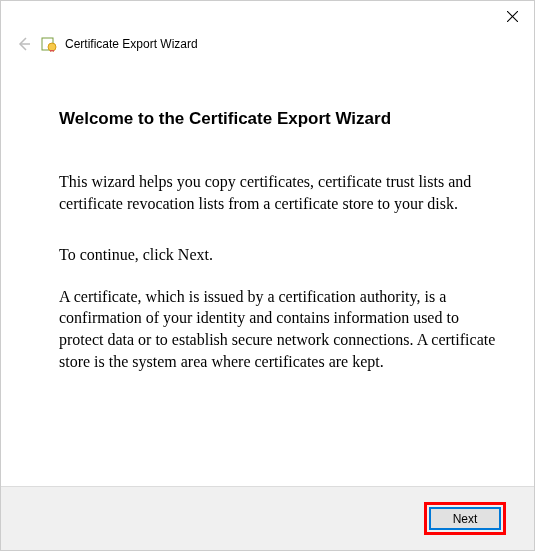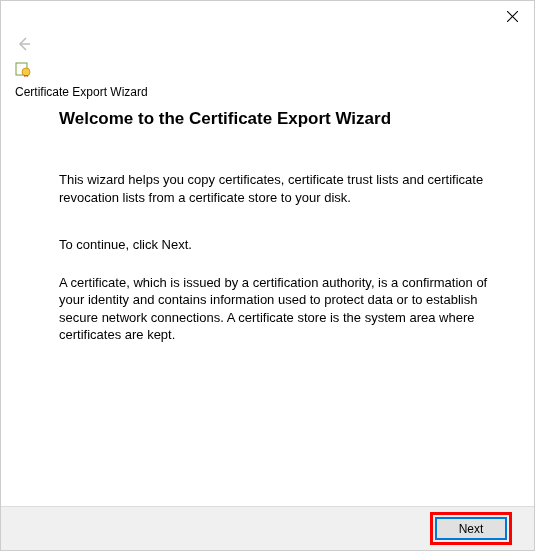--- a/index.html
+++ b/index.html
@@ -34,23 +34,22 @@
       align-items: center;
       justify-content: center;
       cursor: pointer;
     }
     .close-btn svg { width: 11px; height: 11px; }
     .header {
       position: absolute;
       top: 34px;
       left: 14px;
       display: flex;
-      align-items: flex-start;
+      align-items: center;
       gap: 8px;
-      flex-direction: column;
     }
     .back-arrow {
       width: 18px;
       height: 18px;
       display: flex;
       align-items: center;
       justify-content: center;
       color: #bdbdbd;
     }
     .back-arrow svg { width: 16px; height: 16px; }
@@ -69,40 +68,41 @@
       left: 58px;
       right: 36px;
     }
     .main-heading {
       font-size: 17px;
       font-weight: 600;
       color: #000000;
       margin-bottom: 42px;
     }
     .para {
-      font-size: 13px;
+      font-size: 16px;
       color: #000;
       line-height: 1.35;
       margin-bottom: 20px;
+      font-family: Liberation Serif, serif;
     }
     .para.last {
       margin-top: 30px;
     }
     .footer {
       position: absolute;
       bottom: 0;
       left: 0;
       right: 0;
-      height: 44px;
+      height: 64px;
       background: #f0f0f0;
       border-top: 1px solid #dcdcdc;
       display: flex;
       align-items: center;
       justify-content: flex-end;
-      padding-right: 22px;
+      padding-right: 28px;
       gap: 8px;
     }
     .btn {
       min-width: 72px;
       height: 23px;
       font-family: inherit;
       font-size: 12px;
       background: #e1e1e1;
       border: 1px solid #adadad;
       cursor: pointer;

